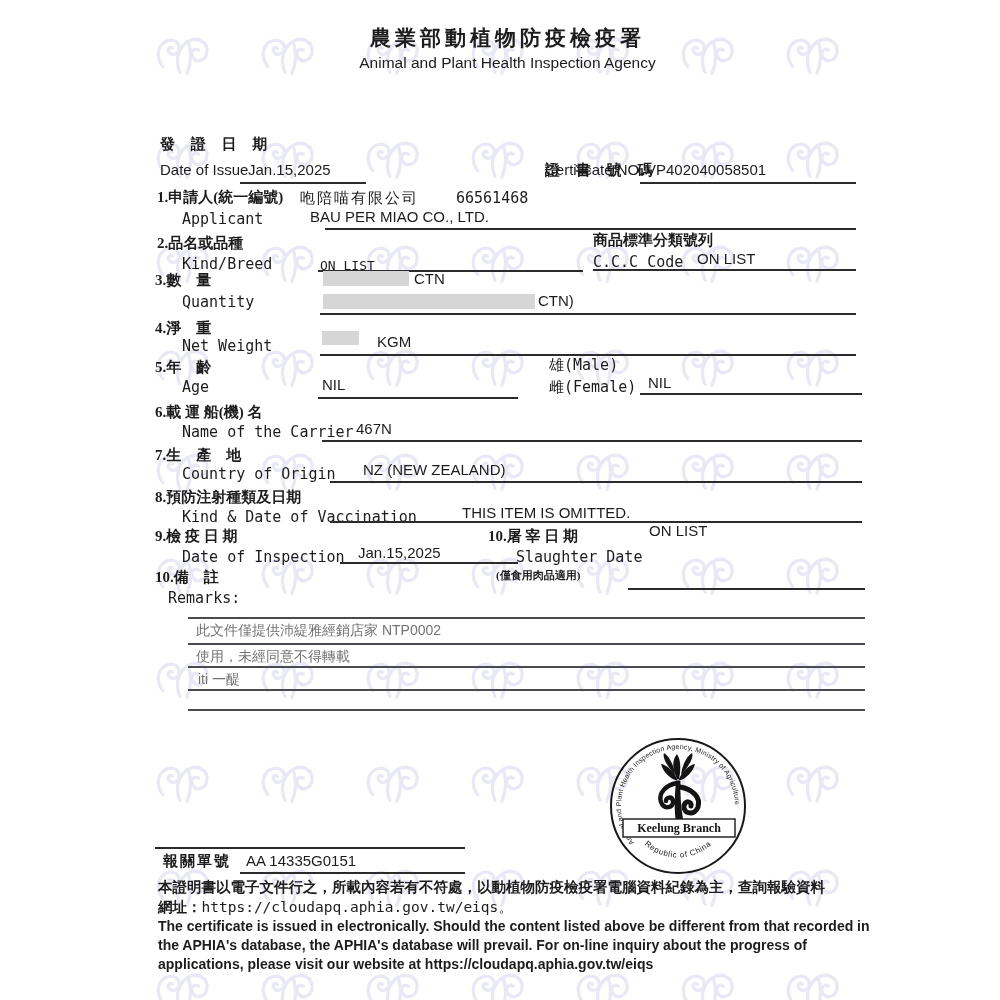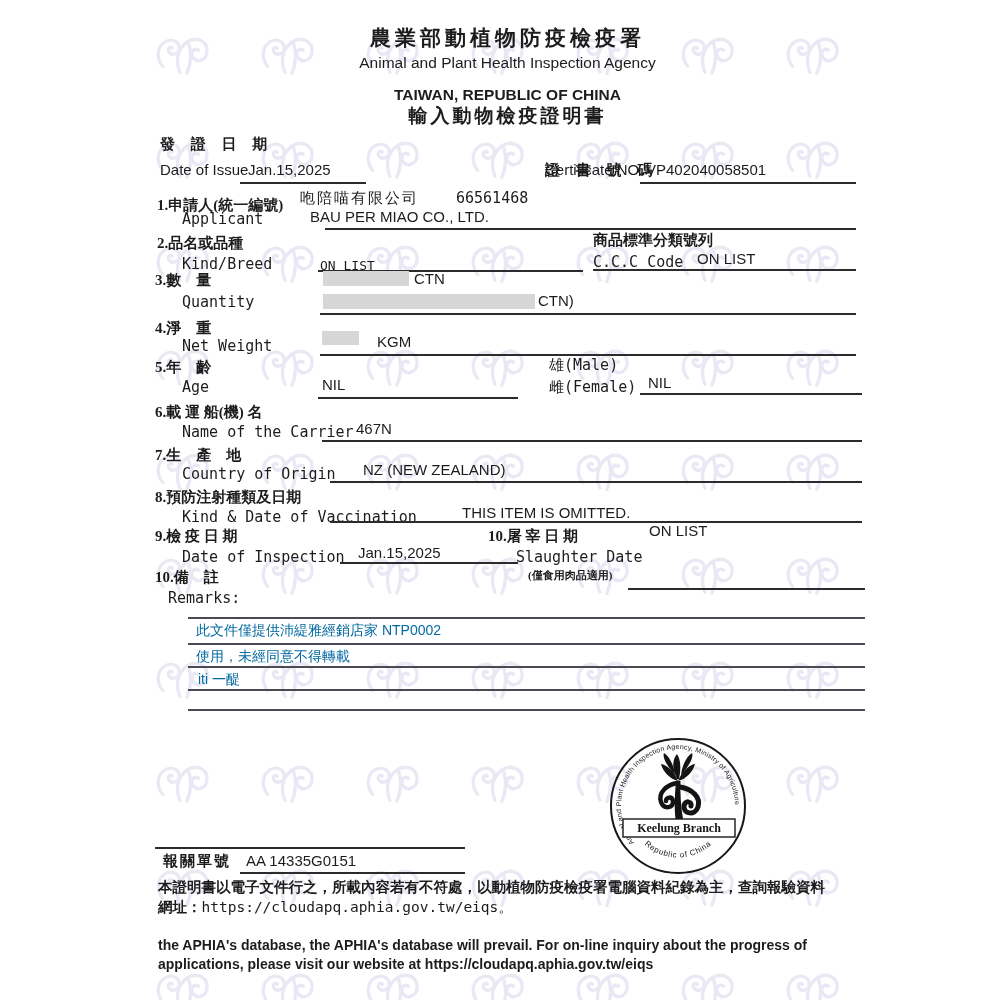--- a/index.html
+++ b/index.html
@@ -6,21 +6,21 @@
   .page{position:relative;width:1000px;height:1000px;background:#ffffff;overflow:hidden;
         font-family:"Liberation Sans",sans-serif;color:#1c1c1c;}
   .abs{position:absolute;white-space:nowrap;}
   .zh{font-family:"Liberation Serif","DejaVu Serif",serif;font-weight:bold;font-size:15px;}
   .zhr{font-family:"Liberation Serif","DejaVu Serif",serif;font-size:15px;}
   .mono{font-family:"DejaVu Sans Mono","Liberation Mono",monospace;font-size:15px;}
   .sans{font-family:"Liberation Sans",sans-serif;font-size:15px;}
   .line{position:absolute;border-top:2px solid #2b2b2b;height:0;}
   .gline{position:absolute;border-top:2px solid #4a4a52;height:0;}
   .gbox{position:absolute;background:#d6d6d6;}
-  .gray{color:#0369a1;}
+  .gray{color:#737373;}
   #wm{position:absolute;left:0;top:0;width:1000px;height:1000px;color:#e9e9f5;}
   #wm svg{position:absolute;}
   .hdr{left:150px;width:715px;text-align:center;}
 </style>
 </head>
 <body>
 
 <div class="page">
 
   <div id="wm">
@@ -243,34 +243,32 @@
           <path d="M13 40 C6 31 7 19 16 14 C24 10 31 15 30 22 C29 28 21 29 19 24 C18 21 21 19 23 21"></path>
           <path d="M31 46 C26 35 28 21 39 14 C50 8 60 15 59 25 C58 34 48 37 44 30 C41 25 46 20 50 23"></path>
           <path d="M39 14 C43 23 43 36 38 47"></path>
         </g>
       </symbol>
     </defs>
   </svg>
 
   <div class="abs hdr zh" style="top:24px;font-size:21px;letter-spacing:4px;">農業部動植物防疫檢疫署</div>
   <div class="abs hdr sans" style="top:54px;font-size:15.5px;">Animal and Plant Health Inspection Agency</div>
-  <div class="abs hdr sans" style="top:86px;font-size:15.5px;font-weight:600;">TAIWAN, REPUBLIC OF CHINA</div>
-  <div class="abs hdr zh" style="top:103px;font-size:19px;letter-spacing:3px;">輸入動物檢疫證明書</div>
 
   <div class="abs zh" style="left:160px;top:135px;letter-spacing:6px;">發 證 日 期</div>
   <div class="abs sans" style="left:160px;top:161px;">Date of Issue</div>
   <div class="abs sans" style="left:248px;top:161px;">Jan.15,2025</div>
   <div class="line" style="left:240px;top:182px;width:126px;"></div>
 
   <div class="abs zh" style="left:545px;top:141px;letter-spacing:6px;margin-top:20px;">證 書 號 碼</div>
   <div class="abs sans" style="left:545px;top:161px;">Certificate NO.</div>
   <div class="abs sans" style="left:646px;top:161px;">VP402040058501</div>
   <div class="line" style="left:640px;top:182px;width:216px;"></div>
 
-  <div class="abs zh" style="left:157px;top:188px;margin-top:8px;">1.申請人(統一編號)</div>
+  <div class="abs zh" style="left:157px;top:188px;">1.申請人(統一編號)</div>
   <div class="abs zhr" style="left:300px;top:189px;letter-spacing:2px;">咆陪喵有限公司</div>
   <div class="abs mono" style="left:456px;top:189px;">66561468</div>
   <div class="abs mono" style="left:182px;top:210px;">Applicant</div>
   <div class="abs sans" style="left:310px;top:208px;">BAU PER MIAO CO., LTD.</div>
   <div class="line" style="left:325px;top:228px;width:531px;"></div>
 
   <div class="abs zh" style="left:157px;top:234px;">2.品名或品種</div>
   <div class="abs zh" style="left:593px;top:231px;">商品標準分類號列</div>
   <div class="abs mono" style="left:182px;top:255px;">Kind/Breed</div>
   <div class="abs mono" style="left:320px;top:258px;font-size:13px;">ON LIST</div>
@@ -318,21 +316,21 @@
   <div class="line" style="left:330px;top:521px;width:532px;"></div>
 
   <div class="abs zh" style="left:155px;top:527px;">9.檢 疫 日 期</div>
   <div class="abs mono" style="left:182px;top:548px;">Date of Inspection</div>
   <div class="abs sans" style="left:358px;top:544px;">Jan.15,2025</div>
   <div class="line" style="left:340px;top:562px;width:178px;"></div>
 
   <div class="abs zh" style="left:488px;top:527px;">10.屠 宰 日 期</div>
   <div class="abs sans" style="left:649px;top:522px;">ON LIST</div>
   <div class="abs mono" style="left:516px;top:548px;">Slaughter Date</div>
-  <div class="abs zh" style="left:528px;top:568px;font-size:11px;">(僅食用肉品適用)</div>
+  <div class="abs zh" style="left:496px;top:568px;font-size:11px;">(僅食用肉品適用)</div>
   <div class="line" style="left:628px;top:588px;width:237px;"></div>
 
   <div class="abs zh" style="left:155px;top:568px;">10.備　註</div>
   <div class="abs mono" style="left:168px;top:589px;">Remarks:</div>
 
   <div class="gline" style="left:188px;top:617px;width:677px;"></div>
   <div class="abs sans gray" style="left:196px;top:622px;font-size:14px;">此文件僅提供沛緹雅經銷店家 NTP0002</div>
   <div class="gline" style="left:188px;top:643px;width:677px;"></div>
   <div class="abs sans gray" style="left:196px;top:648px;font-size:14px;">使用，未經同意不得轉載</div>
   <div class="gline" style="left:188px;top:666px;width:677px;"></div>
@@ -372,16 +370,17 @@
 
   <div class="line" style="left:155px;top:847px;width:310px;"></div>
   <div class="abs zh" style="left:163px;top:852px;letter-spacing:2px;">報關單號</div>
   <div class="abs sans" style="left:246px;top:852px;">AA 14335G0151</div>
   <div class="line" style="left:240px;top:872px;width:225px;"></div>
 
   <div class="abs zh" style="left:158px;top:878px;font-size:14.5px;">本證明書以電子文件行之，所載內容若有不符處，以動植物防疫檢疫署電腦資料紀錄為主，查詢報驗資料</div>
   <div class="abs" style="left:158px;top:898px;">
     <span class="zh" style="font-size:14.5px;">網址：</span><span class="mono" style="font-size:14.5px;">https://cloudapq.aphia.gov.tw/eiqs。</span>
   </div>
+  <div class="abs sans" style="left:158px;top:918px;font-weight:bold;font-size:14px;">The certificate is issued in electronically. Should the content listed above be different from that recorded in</div>
   <div class="abs sans" style="left:158px;top:956px;font-weight:bold;font-size:14px;">applications, please visit our website at https://cloudapq.aphia.gov.tw/eiqs</div>
   <div class="abs sans" style="left:158px;top:937px;font-weight:bold;font-size:14px;">the APHIA's database, the APHIA's database will prevail. For on-line inquiry about the progress of</div>
 
 </div>
 
 </body></html>

